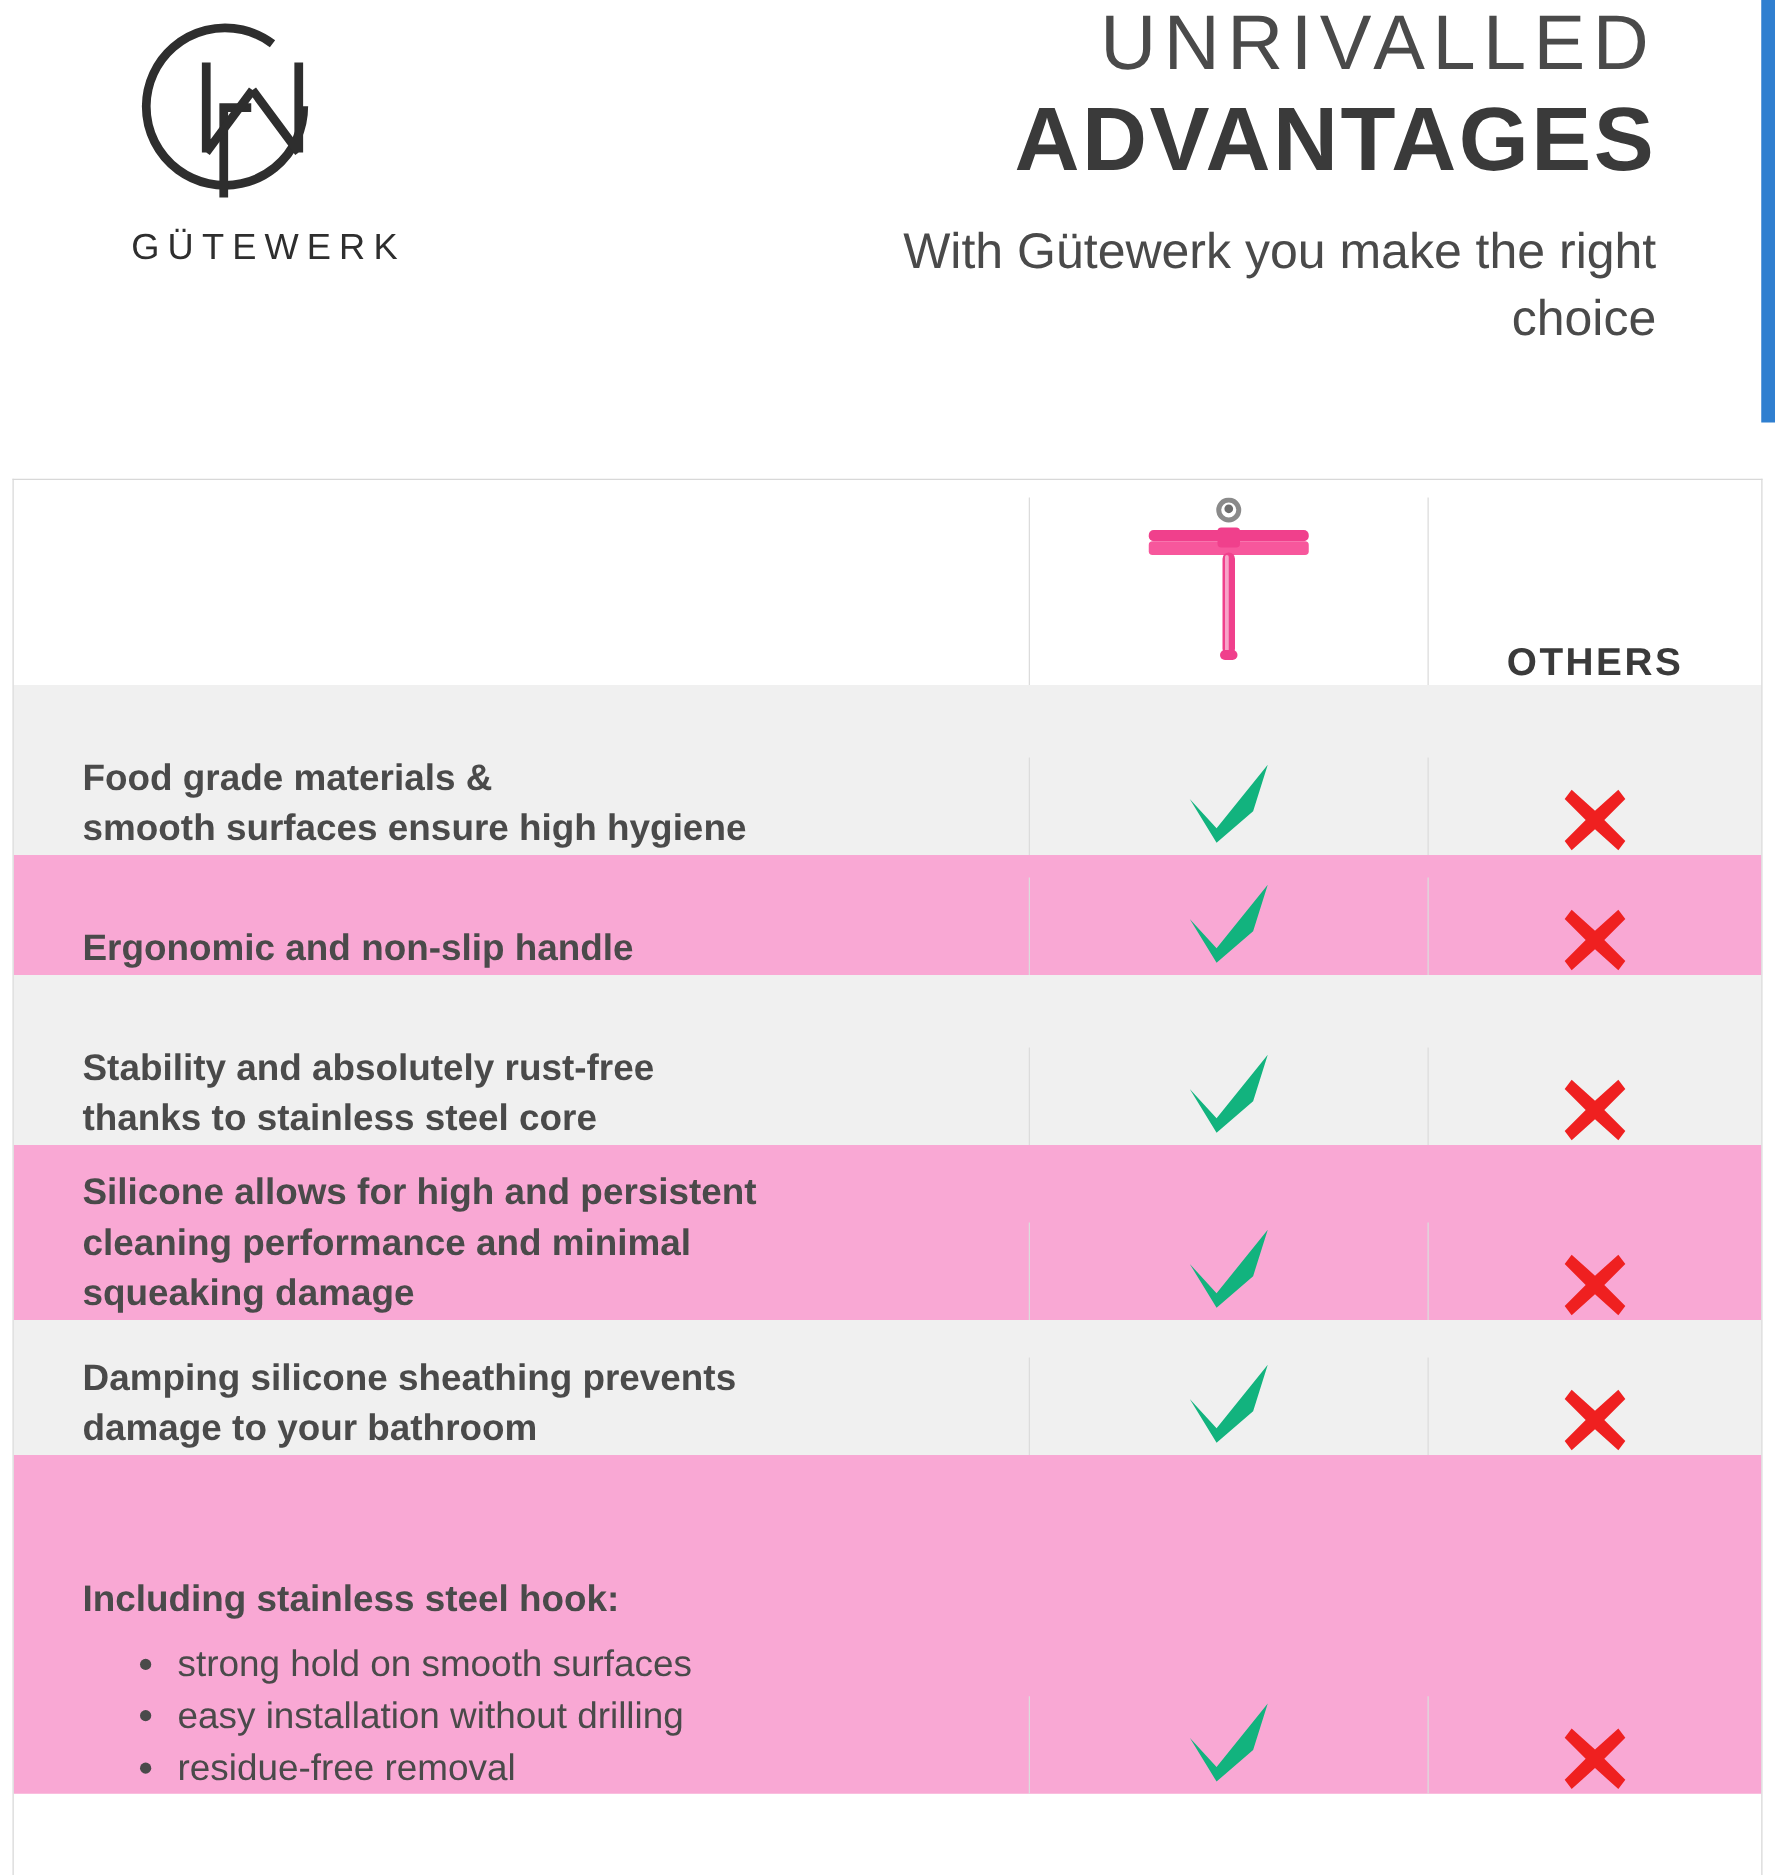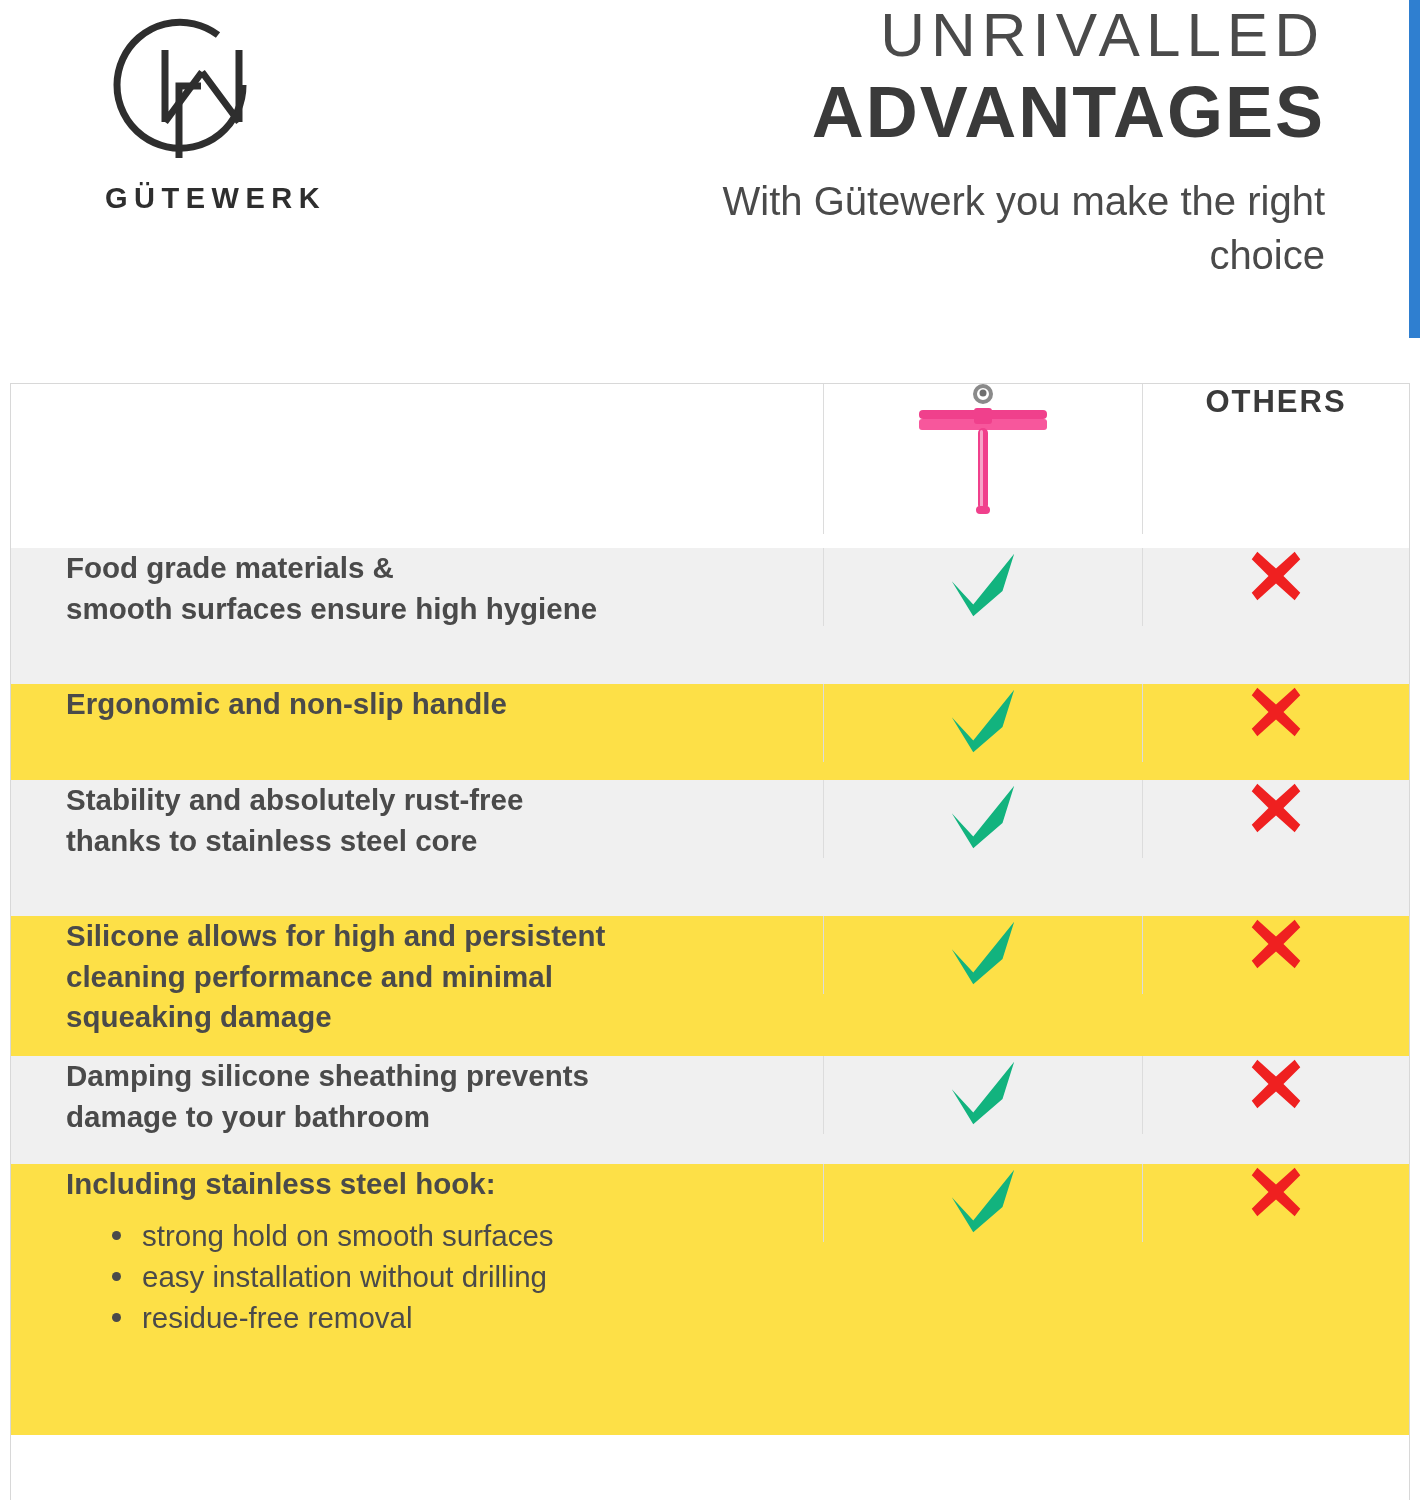--- a/index.html
+++ b/index.html
@@ -35,21 +35,21 @@
     position: relative;
     margin-left: 10px;
   }
   .logo-mark svg { display: block; }
   .logo-word {
     margin-top: 22px;
     margin-left: 10px;
     font-size: 29px;
     letter-spacing: 6.5px;
     color: #2e2e2e;
-    font-weight: 700;
+    font-weight: 400;
     font-family: "Liberation Sans", sans-serif;
   }
 
   .title-block {
     flex: 1;
     text-align: right;
     padding-right: 95px;
     padding-top: 0px;
     box-sizing: border-box;
   }
@@ -93,26 +93,26 @@
     margin: 43px 10px 0 10px;
     border: 1px solid #d8d8d8;
     border-bottom: none;
     box-sizing: border-box;
     width: 1400px;
     height: 1117px;
     overflow: hidden;
   }
   .row {
     display: flex;
-    align-items: flex-start;
+    align-items: flex-end;
     position: relative;
     box-sizing: border-box;
   }
   .row.shaded { background: #f0f0f0; }
-  .row.plain { background: #fde047; }
+  .row.plain { background: #f9a8d4; }
 
   .c-feature {
     width: 812px;
     box-sizing: border-box;
     padding: 0 0 0 55px;
     display: flex;
     flex-direction: column;
     justify-content: center;
   }
   .c-ours {

